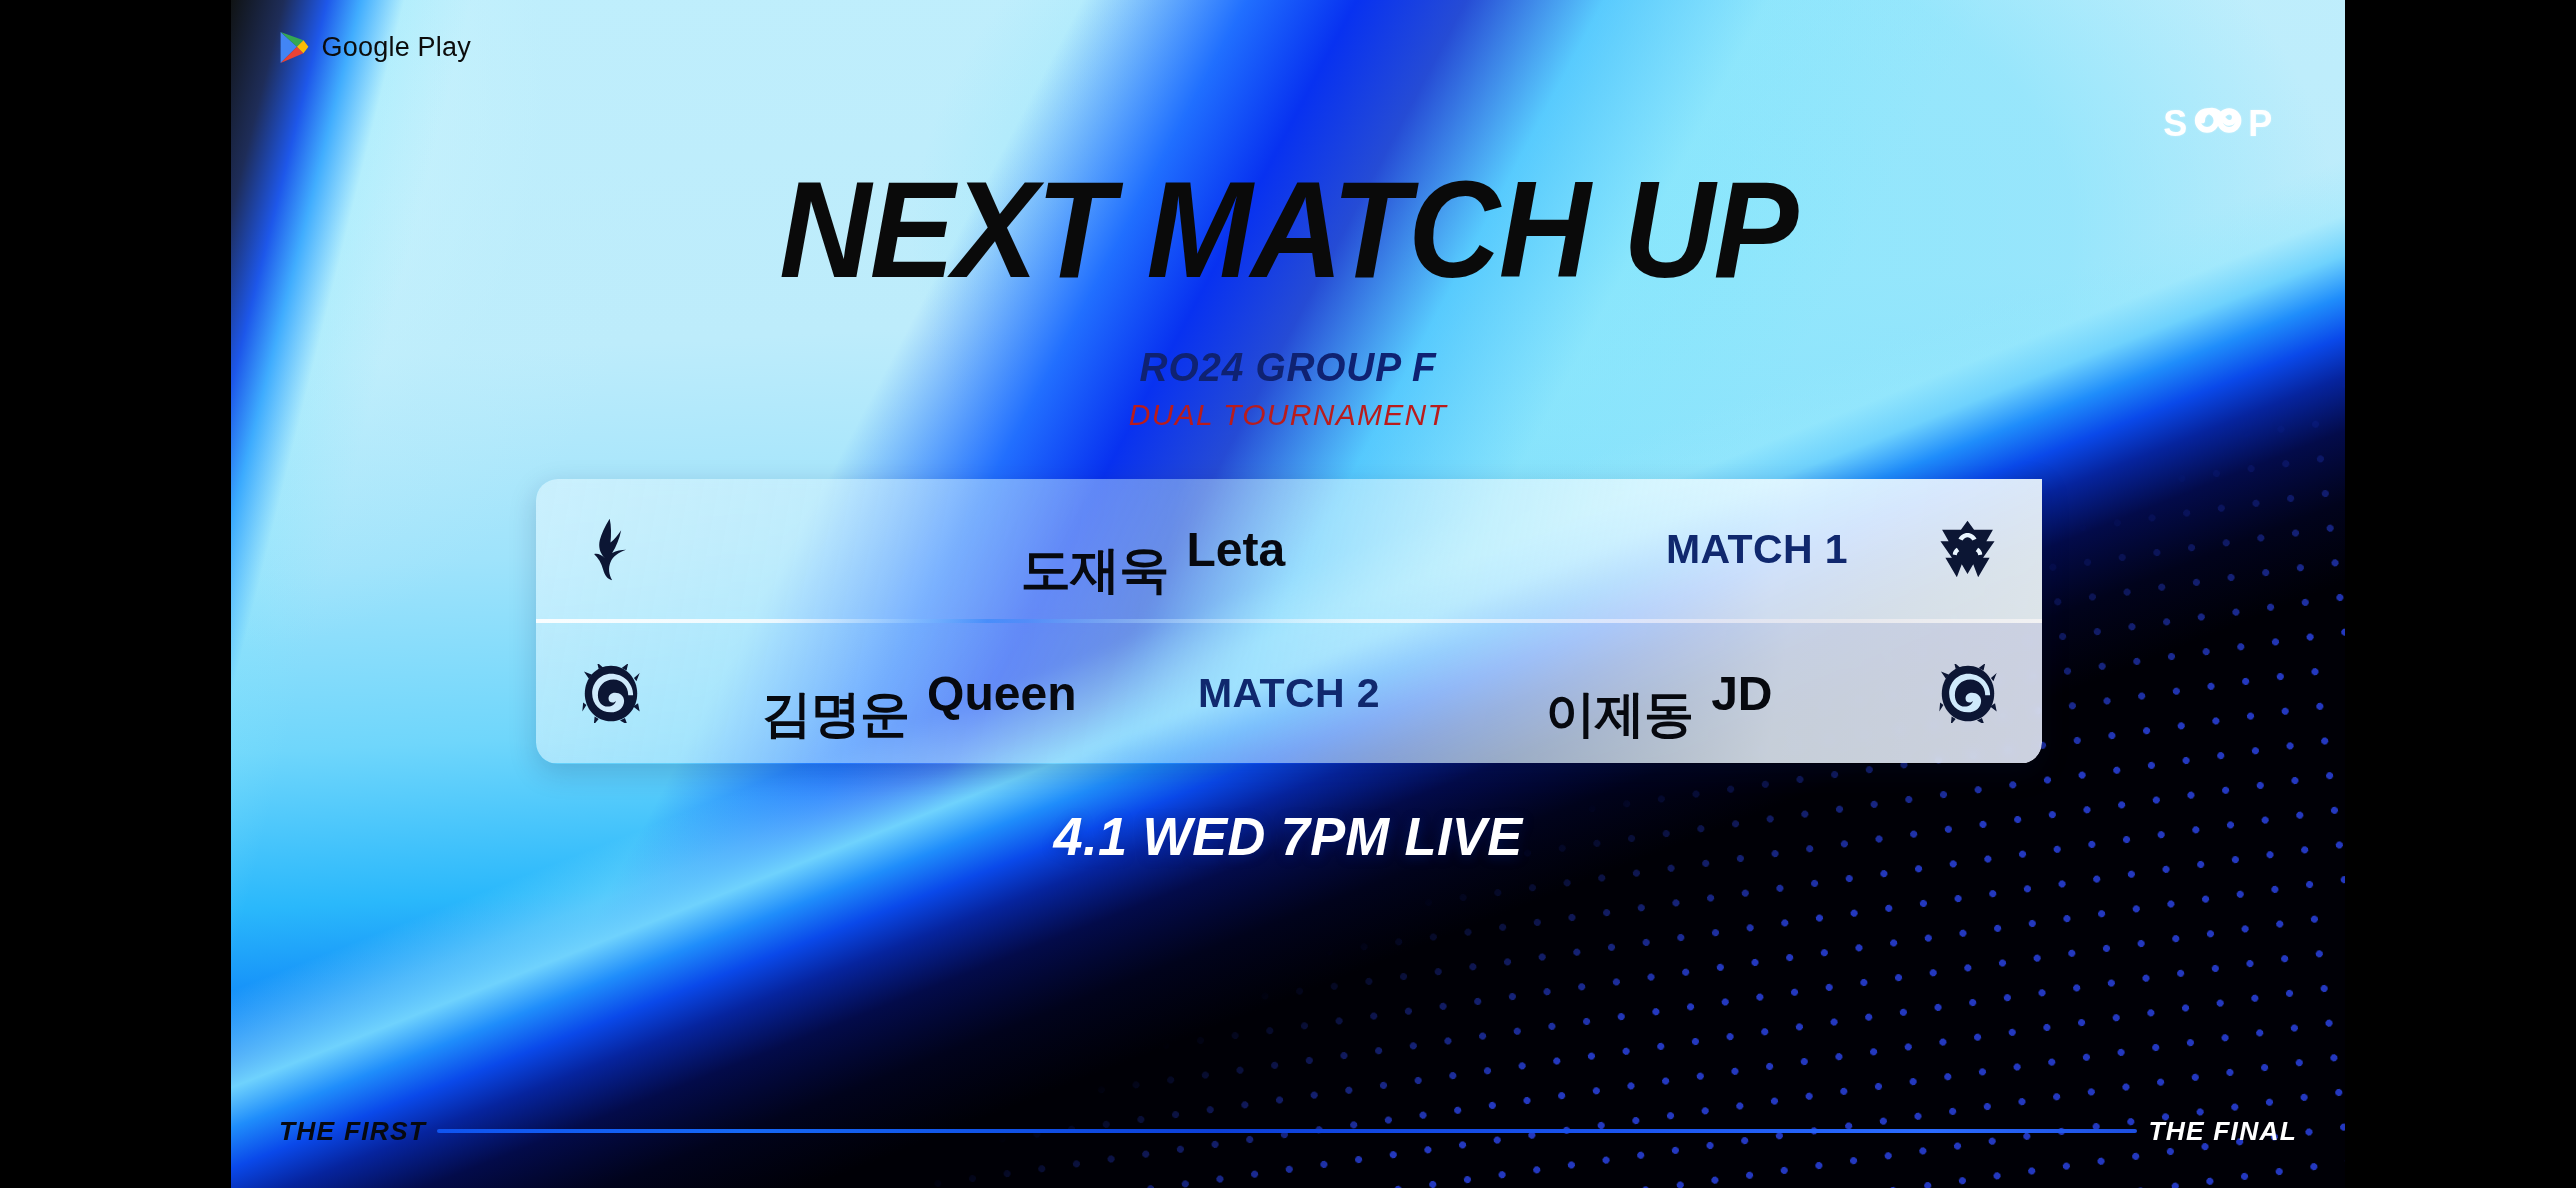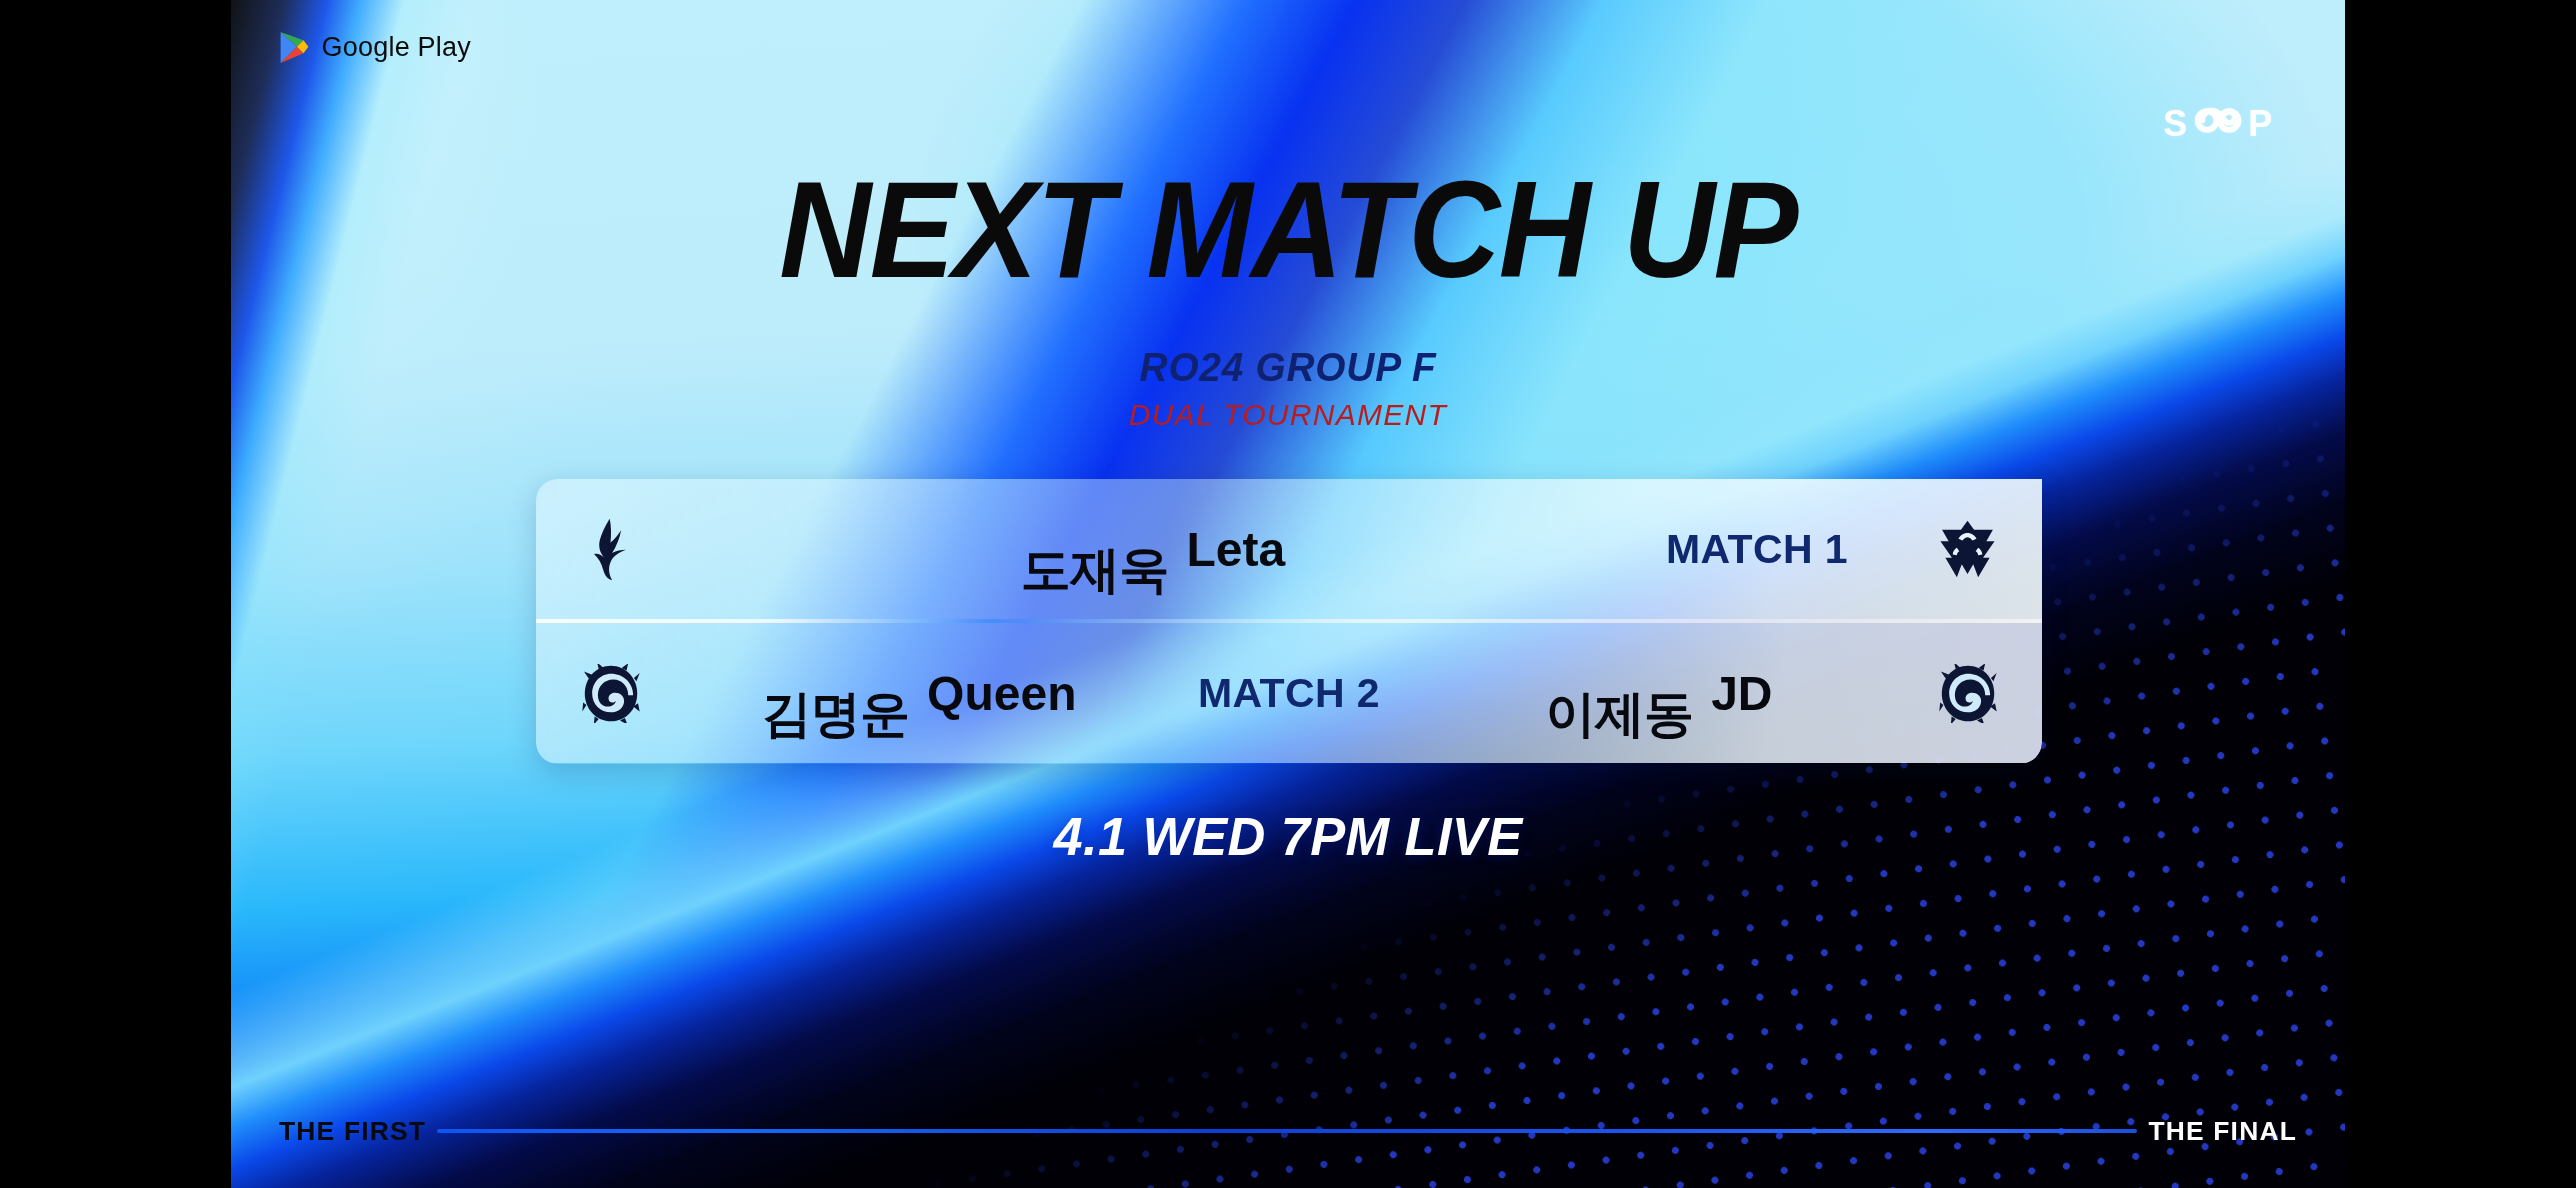--- a/index.html
+++ b/index.html
@@ -135,21 +135,21 @@
   .race-ico{display:block;}
 
   
   #dateline{position:absolute;top:805px;left:0;right:0;text-align:center;
             font-size:54px;font-weight:700;font-style:italic;color:#ffffff;
             letter-spacing:0.4px;transform:scaleX(.97);
             text-shadow:0 1.7px 11.6px rgba(0,40,160,.35);}
 
   
   #footer{position:absolute;left:48px;right:48px;bottom:40px;height:36px;
-          display:flex;align-items:center;gap:11px;}
+          display:flex;align-items:center;gap:11px;font-style:italic;}
   #thefirst{font-size:26.4px;font-weight:700;color:#07090f;letter-spacing:1.2px;white-space:nowrap;}
   #footline{flex:1;height:4.1px;border-radius:2.5px;
             background:linear-gradient(90deg,#0f54f0 0%,#1668f6 18%,#0c3fd8 46%,
                        #1b55ef 70%,#2b6cff 88%,#1d4fe0 100%);}
   #thefinal{font-size:26.4px;font-weight:700;color:#ffffff;letter-spacing:1.2px;white-space:nowrap;}
 </style>
 </head>
 <body>
 
 <div id="player">

